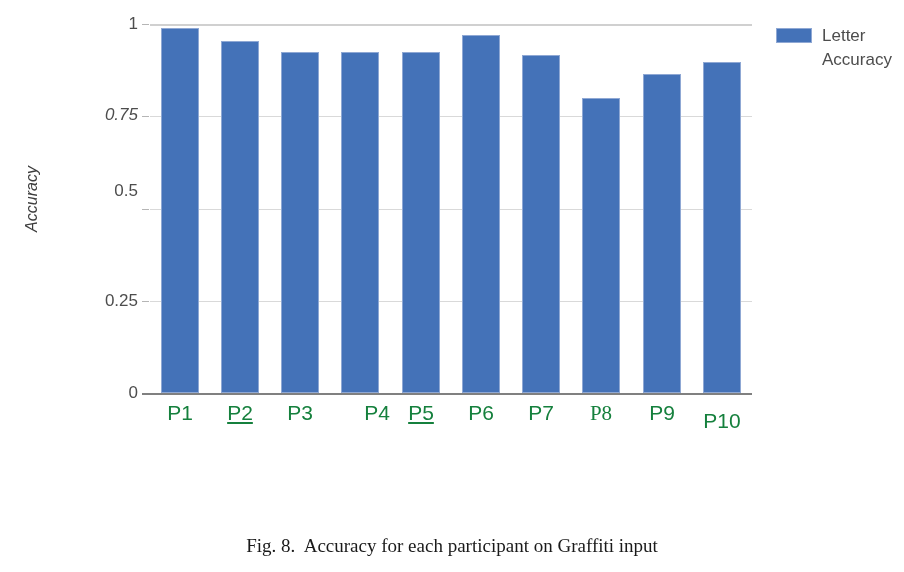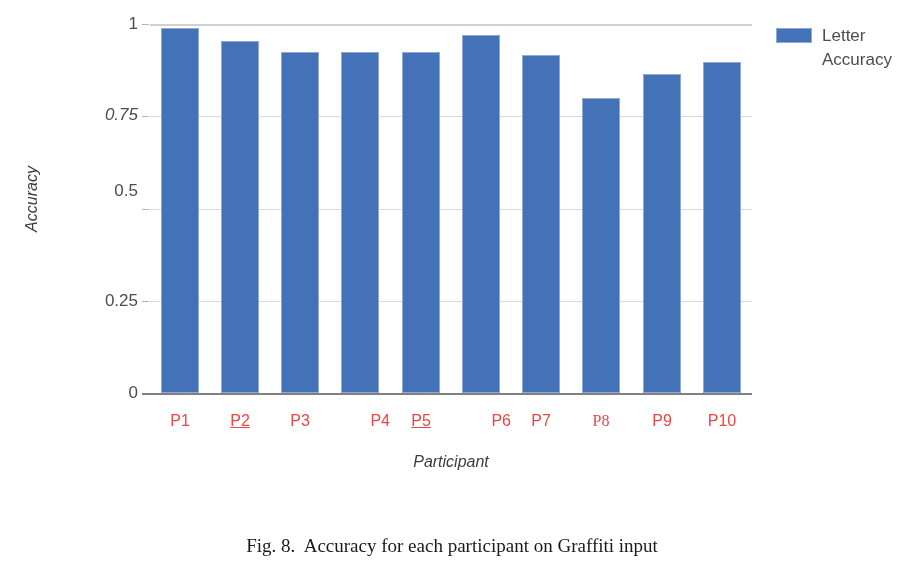--- a/index.html
+++ b/index.html
@@ -98,25 +98,25 @@
   
   #x-tick-labels {
     position: absolute;
     left: 150px;
     top: 401px;
     width: 602px;
     height: 26px;
   }
   .x-tick-label {
     position: absolute;
-    top: 11px;
+    top: 0;
     width: 60px;
     text-align: center;
-    font-size: 16px;
-    color: #ef4444;
+    font-size: 21px;
+    color: #15803d;
     white-space: nowrap;
   }
 
   
   #x-axis-title {
     position: absolute;
     left: 150px;
     top: 453px;
     width: 602px;
     text-align: center;
@@ -246,28 +246,27 @@
 
     <div class="axis-baseline"></div>
   </div>
 
   <div id="x-tick-labels">
     <div class="x-tick-label" style="left:0px;">P1</div>
     <div class="x-tick-label" style="left:60px;text-decoration:underline;">P2</div>
     <div class="x-tick-label" style="left:120px;">P3</div>
     <div class="x-tick-label" style="left:180px;text-align:right;">P4</div>
     <div class="x-tick-label" style="left:241px;text-decoration:underline;">P5</div>
-    <div class="x-tick-label" style="left:301px;text-align:right;">P6</div>
+    <div class="x-tick-label" style="left:301px;">P6</div>
     <div class="x-tick-label" style="left:361px;">P7</div>
     <div class="x-tick-label" style="left:421px;font-family:Liberation Serif, serif;">P8</div>
     <div class="x-tick-label" style="left:482px;">P9</div>
-    <div class="x-tick-label" style="left:542px;">P10</div>
-  </div>
-
-  <div id="x-axis-title">Participant</div>
+    <div class="x-tick-label" style="left:542px;margin-top:8px;">P10</div>
+  </div>
+
 
   <div id="legend">
     <div id="legend-swatch" style="background: rgb(68, 114, 184);"></div>
     <div id="legend-text">
       <div>Letter</div>
       <div>Accuracy</div>
     </div>
   </div>
 
   <div id="caption">Fig. 8.  Accuracy for each participant on Graffiti input</div>

